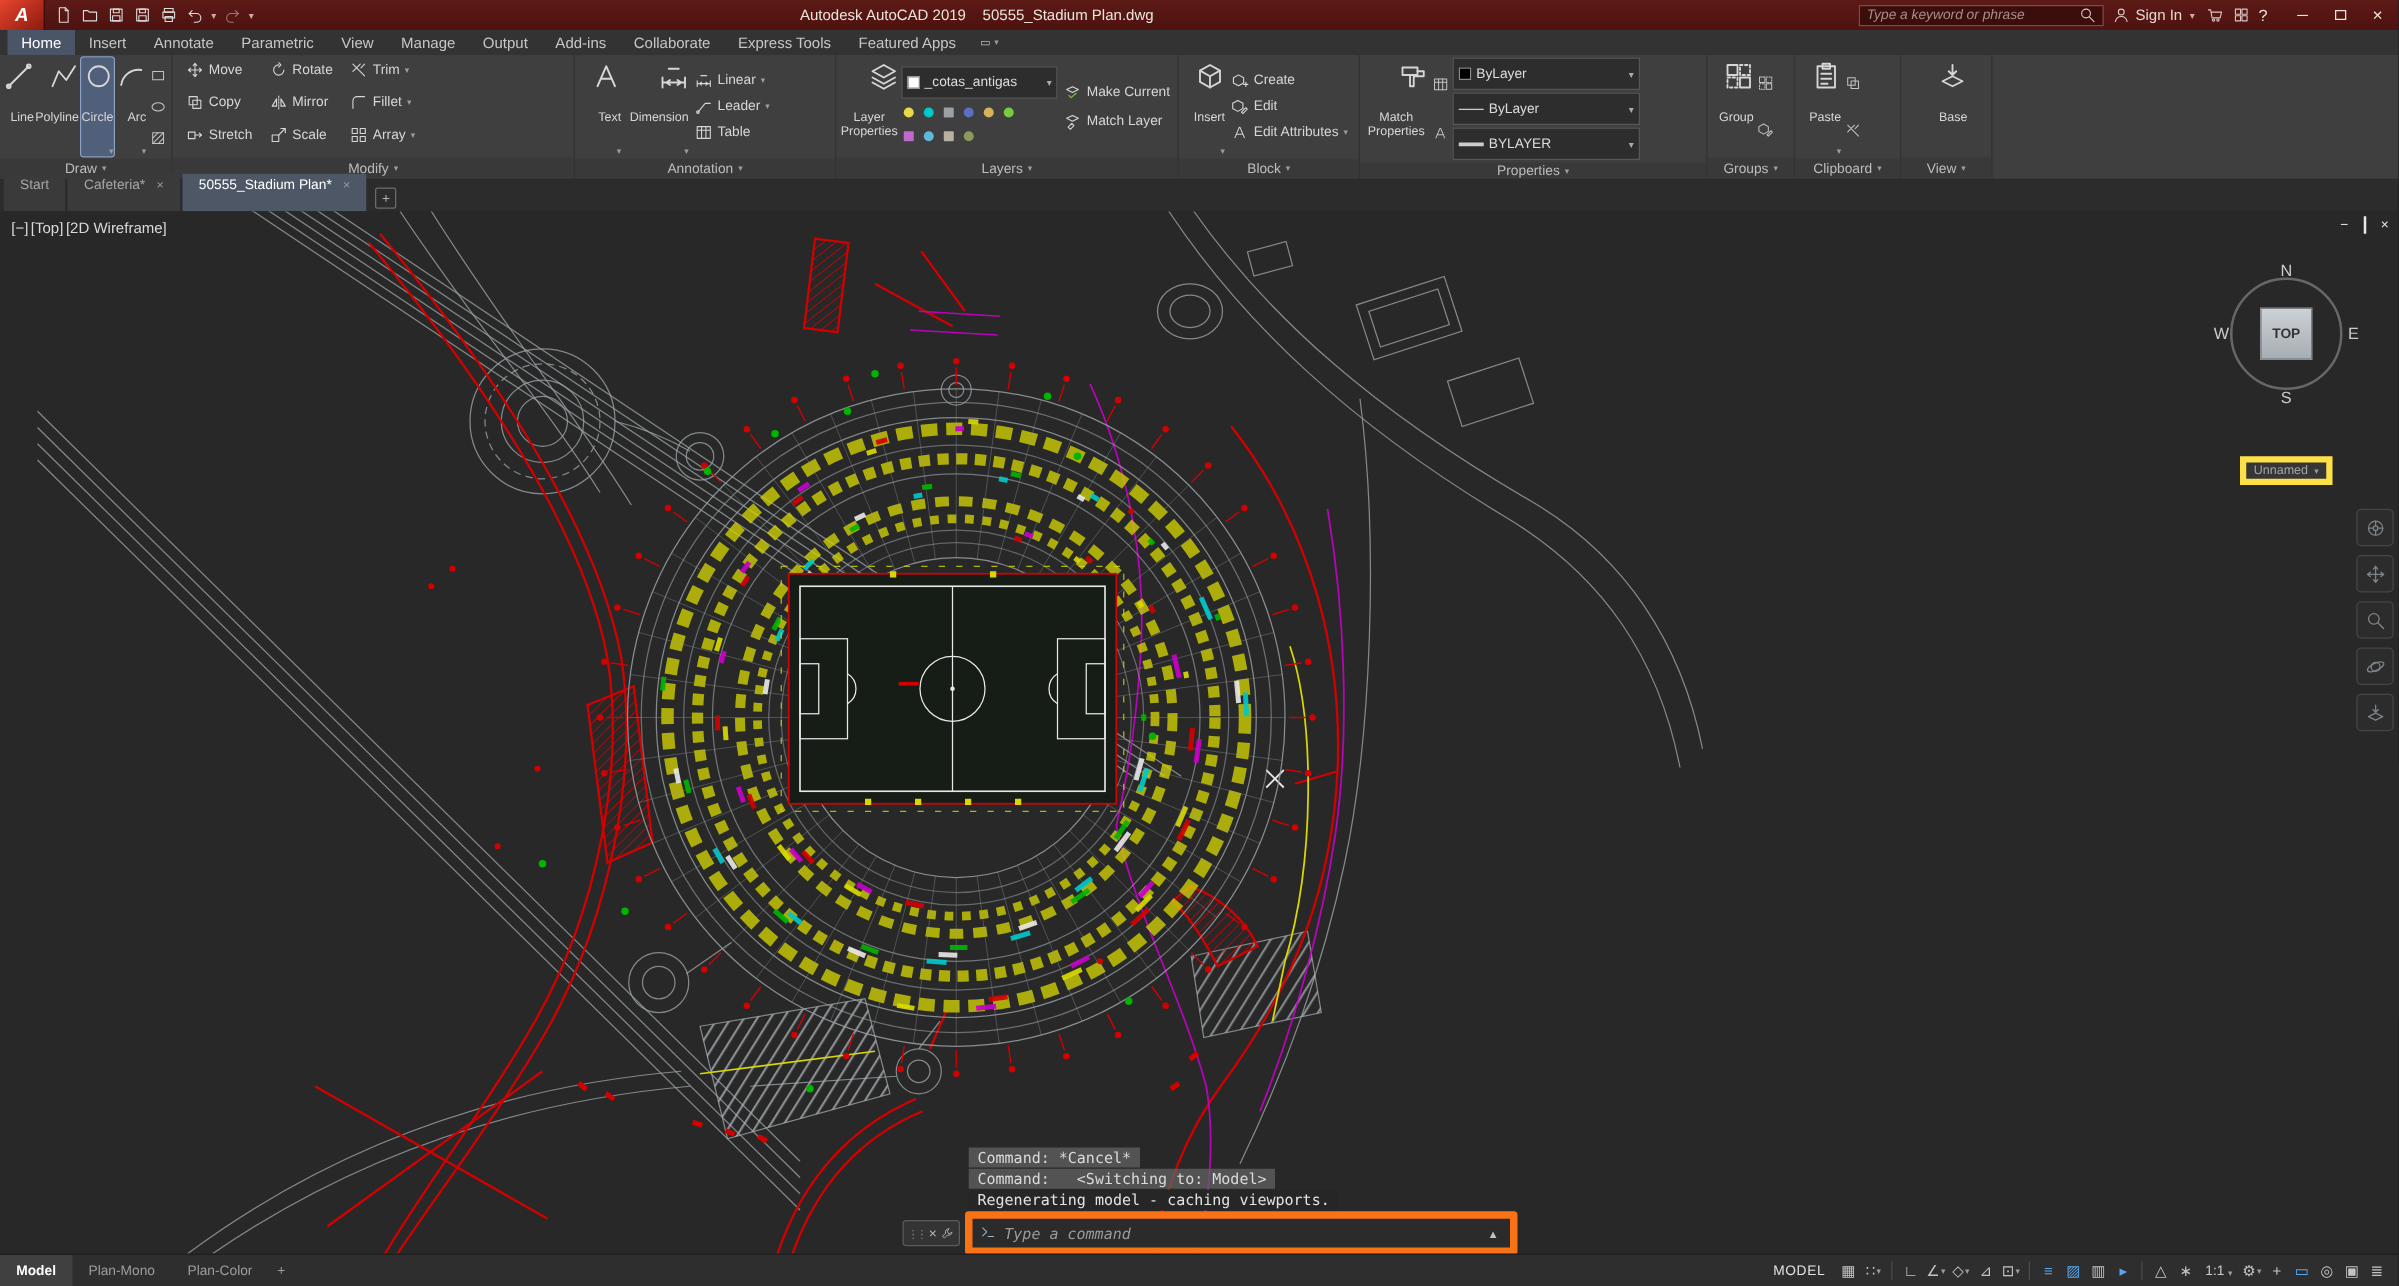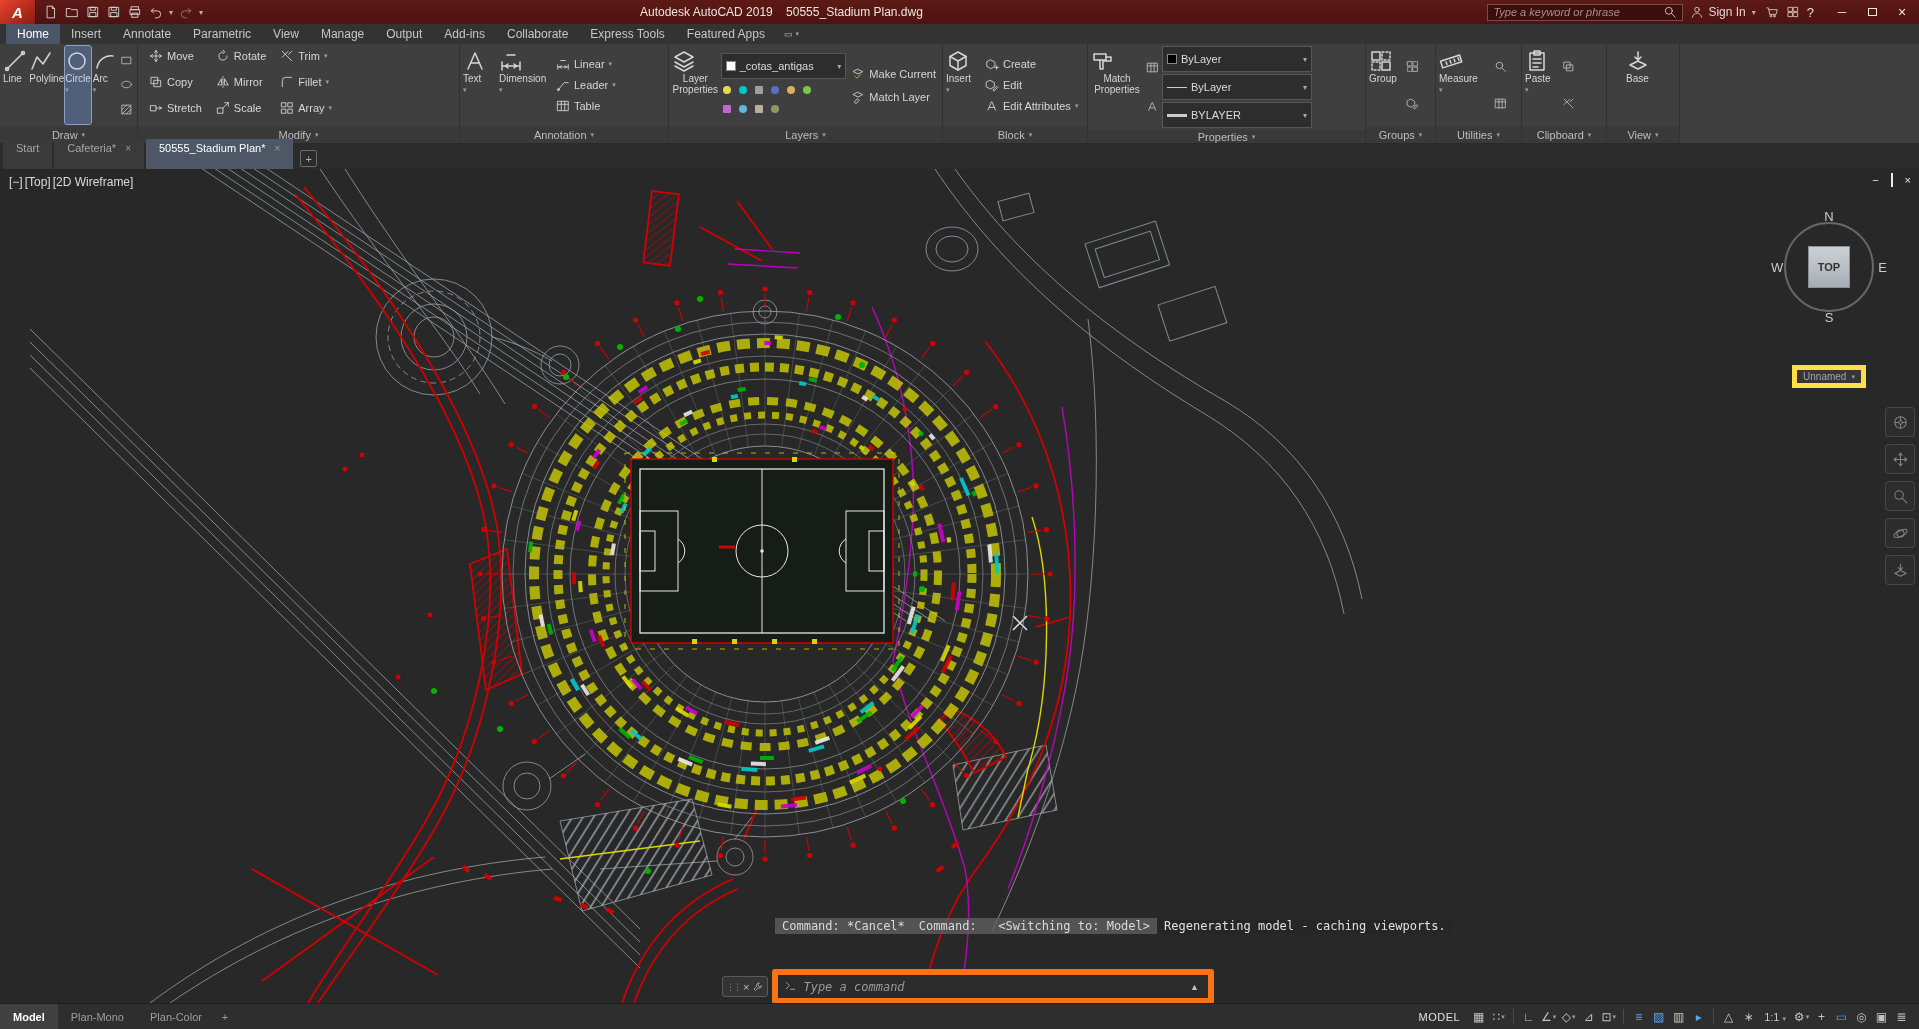--- a/index.html
+++ b/index.html
@@ -35,21 +35,21 @@
 .rtab{display:flex;align-items:center;padding:0 11px;font-size:12px;color:#c6c6c6}
 .rtab.active{background:#4a5568;color:#fff}
 .ribbon-toggle{display:flex;align-items:center;gap:3px;color:#b8b8b8;padding:0 8px;font-size:9px}
 
 
 .ribbon{position:absolute;top:44px;left:0;right:0;height:100px;background:#3f3f3f;display:flex;border-bottom:1px solid #2a2a2a}
 .panel{height:100%;border-right:1px solid #323232;display:flex;flex-direction:column;flex:0 0 auto}
 .panel-content{flex:1;display:flex;align-items:stretch;padding:2px 3px;gap:2px}
 .panel-label{height:17px;display:flex;align-items:center;justify-content:center;gap:4px;color:#bdbdbd;font-size:11px;background:#393939}
 .dd{font-size:7px;color:#9d9d9d}
-.bigbtn{width:34px;display:flex;flex-direction:column;align-items:flex-start;gap:1px;padding-top:3px;font-size:10px;color:#d6d6d6;text-align:center;line-height:1.05}
+.bigbtn{width:34px;display:flex;flex-direction:column;align-items:flex-end;gap:17px;padding-top:3px;font-size:10px;color:#d6d6d6;text-align:center;line-height:1.05}
 .bigbtn.w{width:52px}
 .bigbtn svg{width:24px;height:24px;flex:0 0 auto}
 .bigbtn.sel{background:#51607a;outline:1px solid #8ba2c4;border-radius:2px}
 .smallbtn{display:flex;align-items:center;gap:4px;height:20px;font-size:11px;color:#d6d6d6;padding:0 3px;white-space:nowrap}
 .smallbtn svg{width:14px;height:14px;flex:0 0 auto}
 .col{display:flex;flex-direction:column;justify-content:center}
 .grid3{display:grid;grid-auto-flow:column;grid-template-rows:repeat(3,1fr);column-gap:8px}
 .minicol{display:flex;flex-direction:column;justify-content:space-around;align-items:center;padding:2px 1px}
 .minicol svg{width:13px;height:13px;color:#c4c4c4}
 .ddl{display:flex;align-items:center;gap:4px;background:#2d2d2d;border:1px solid #565656;height:26px;padding:0 4px;font-size:11px;color:#dcdcdc}
@@ -92,21 +92,21 @@
 .vc-n{top:2px;left:50%;transform:translateX(-50%)}
 .vc-s{bottom:2px;left:50%;transform:translateX(-50%)}
 .vc-w{left:2px;top:50%;transform:translateY(-50%)}
 .vc-e{right:2px;top:50%;transform:translateY(-50%)}
 .vc-face{position:absolute;left:50%;top:50%;transform:translate(-50%,-50%);width:42px;height:42px;background:linear-gradient(#ccd1d5,#a7adb4);color:#333;font-size:11px;font-weight:bold;display:flex;align-items:center;justify-content:center;border:1px solid #8b9096}
 .viewname{position:absolute;left:1769px;top:196px;width:120px;display:flex;justify-content:center}
 .viewname-inner{border:5px solid #fde047;background:rgba(70,70,70,.45);color:#a5a5a5;font-size:10px;padding:1px 6px;display:flex;gap:5px;align-items:center}
 .navbar{position:absolute;right:4px;top:238px;display:flex;flex-direction:column;gap:7px}
 .navbtn{width:30px;height:30px;border:1px solid rgba(135,135,135,.4);border-radius:4px;background:rgba(60,60,60,.3);display:flex;align-items:center;justify-content:center;color:#9aa2a8;opacity:.75}
 .navbtn svg{width:17px;height:17px}
-.cmd-history{position:absolute;left:775px;top:748px;display:flex;flex-direction:row;align-items:flex-start;font-family:"DejaVu Sans Mono",monospace;font-size:12px}
+.cmd-history{position:absolute;left:775px;top:748px;display:flex;flex-direction:column;align-items:flex-start;font-family:"DejaVu Sans Mono",monospace;font-size:12px}
 .chl{background:rgba(96,96,96,.78);color:#dadada;padding:1px 7px;white-space:pre;margin-top:1px}
 .chl.solid{background:#262626;color:#e2e2e2}
 .cmd-dock{position:absolute;left:722px;top:806px;width:492px;height:23px;display:flex;align-items:center;gap:4px}
 .cmd-tools{background:#343434;border:1px solid #5b5b5b;border-radius:3px;height:21px;display:flex;align-items:center;padding:0 3px;gap:3px;color:#b9b9b9}
 .cmd-tools svg{width:12px;height:12px}
 .cmd-grip{font-size:9px;letter-spacing:-2px;color:#8b8b8b}
 .cmd-x{font-size:11px}
 .cmd-input{flex:1;height:35px;background:#2b2b2b;border:6px solid #f97316;border-radius:3px;display:flex;align-items:center;padding:0 6px;gap:6px}
 .cmd-prompt svg{width:13px;height:13px;color:#9fb6c8}
 .cmd-field{flex:1;background:transparent;border:none;outline:none;color:#cdcdcd;font-family:"DejaVu Sans Mono",monospace;font-size:12px;font-style:italic}
@@ -741,43 +741,20 @@
               <use href="#i-edit"></use>
             </svg>
         </div>
       </div>
       <div class="panel-label">
           <span>Groups</span>
           <span class="dd">▾</span>
         </div>
     </div>
 
-    <div class="panel" style="width:86px">
-      <div class="panel-content">
-        <div class="bigbtn w">
-            <svg>
-              <use href="#i-measure"></use>
-            </svg>
-            <span>Measure</span>
-            <span class="dd">▾</span>
-          </div>
-        <div class="minicol">
-          <svg>
-              <use href="#i-search"></use>
-            </svg>
-          <svg>
-              <use href="#i-table"></use>
-            </svg>
-        </div>
-      </div>
-      <div class="panel-label">
-          <span>Utilities</span>
-          <span class="dd">▾</span>
-        </div>
-    </div>
 
     <div class="panel" style="width:85px">
       <div class="panel-content">
         <div class="bigbtn">
             <svg>
               <use href="#i-paste"></use>
             </svg>
             <span>Paste</span>
             <span class="dd">▾</span>
           </div>

